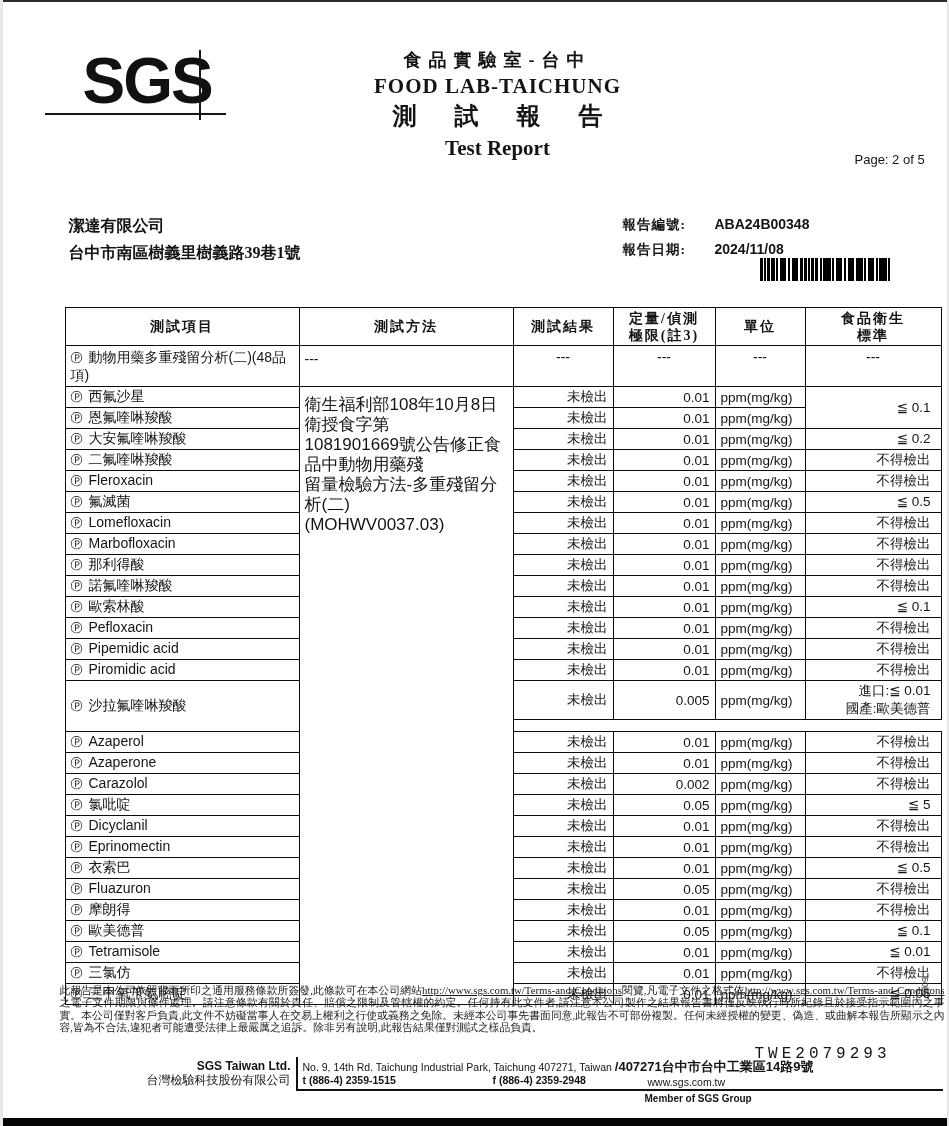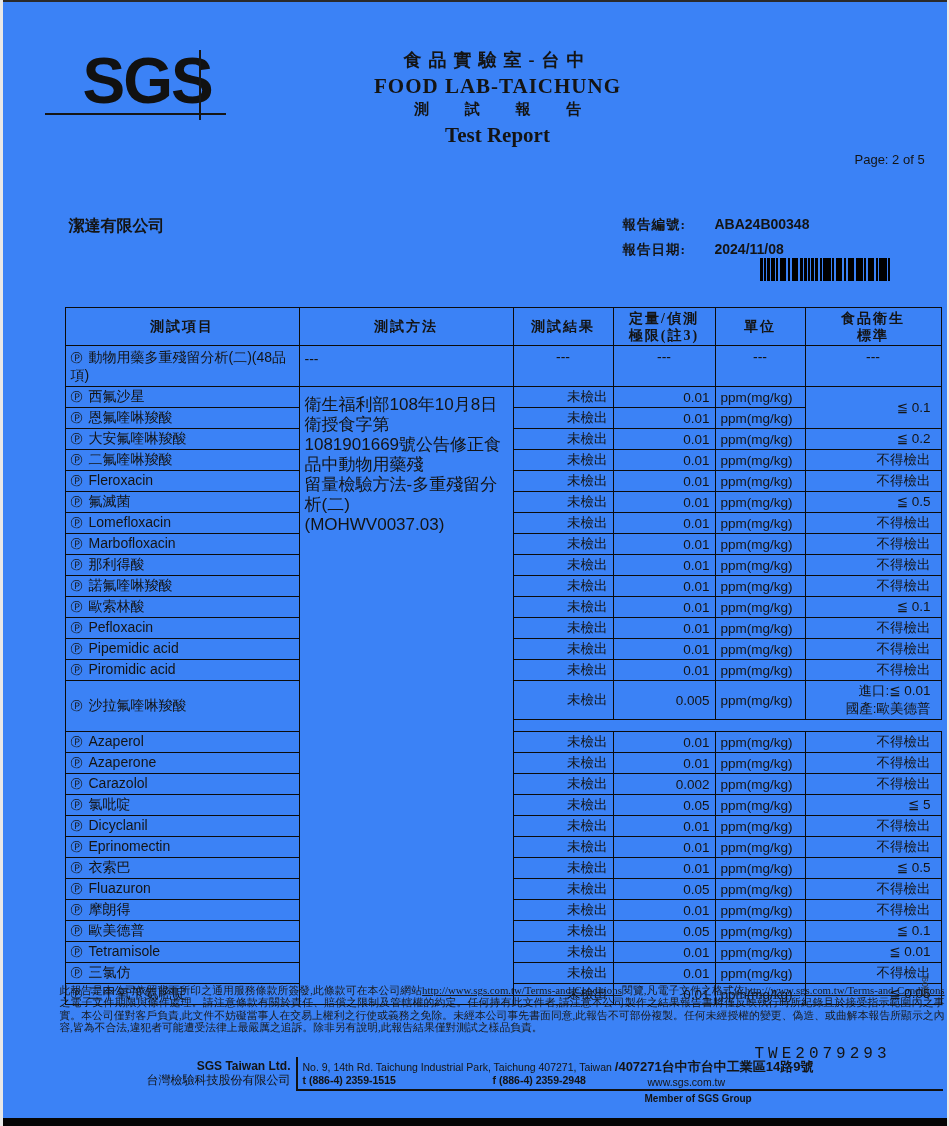--- a/index.html
+++ b/index.html
@@ -1,36 +1,36 @@
 <!DOCTYPE html>
 <html><head>
 <meta charset="utf-8">
 <style>
   * { margin:0; padding:0; box-sizing:border-box; }
   html,body { background:#e8e8e8; }
   .page {
     position:relative; width:944px; height:1126px; margin:0 auto;
-    background:#3b82f6; color:#141414; overflow:hidden;
+    background:#ffffff; color:#141414; overflow:hidden;
     font-family:"Liberation Sans","DejaVu Sans",sans-serif;
   }
   .abs { position:absolute; }
   .scan-top { left:0; top:0; width:949px; height:2px; background:#2a2a2a; }
   .bottom-bar { left:0; top:1118px; width:949px; height:8px; background:#050505; }
 
   
   .logo-text { left:80px; top:44px; font-size:64px; font-weight:bold;
     letter-spacing:-2px; font-family:"Liberation Sans",sans-serif; color:#111;
     transform:scaleY(1.02); }
   .logo-underline { left:42px; top:113px; width:181px; height:2px; background:#161616; }
   .logo-vline { left:196px; top:50px; width:2px; height:70px; background:#161616; }
   .title-block { left:300px; top:48px; width:390px; text-align:center;
     font-family:"Liberation Serif","DejaVu Serif",serif; }
   .title-zh1 { font-size:18px; font-weight:600; letter-spacing:7px; }
   .title-en1 { font-size:21px; font-weight:bold; letter-spacing:1px; margin-top:2px; }
-  .title-zh2 { font-size:15px; font-weight:bold; letter-spacing:16px; padding-left:16px; margin-top:1px; }
+  .title-zh2 { font-size:24px; font-weight:bold; letter-spacing:16px; padding-left:16px; margin-top:1px; }
   .title-en2 { font-size:21px; font-weight:bold; margin-top:4px; }
   .page-label { left:852px; top:152px; font-size:13px; }
 
   
   .client { left:66px; top:212px; font-family:"Liberation Serif","DejaVu Serif",serif;
     font-size:16px; font-weight:600; line-height:27px; }
   .meta-label { left:620px; width:90px; font-family:"Liberation Serif","DejaVu Serif",serif;
     font-size:13.5px; font-weight:bold; letter-spacing:1px; }
   .meta-value { left:712px; font-size:14px; font-weight:bold; }
   .m1 { top:216px; } .m2 { top:241px; }
@@ -98,20 +98,21 @@
   <div class="abs title-block">
     <div class="title-zh1">食品實驗室-台中</div>
     <div class="title-en1">FOOD LAB-TAICHUNG</div>
     <div class="title-zh2">測 試 報 告</div>
     <div class="title-en2">Test Report</div>
   </div>
   <div class="abs page-label">Page: 2 of 5</div>
 
   <div class="abs client">
     <div>潔達有限公司</div>
+    <div>台中市南區樹義里樹義路39巷1號</div>
   </div>
   <div class="abs meta-label m1">報告編號:</div>
   <div class="abs meta-value m1">ABA24B00348</div>
   <div class="abs meta-label m2">報告日期:</div>
   <div class="abs meta-value m2">2024/11/08</div>
   <div class="abs barcode"></div>
 
   <table class="abs report-table">
     <colgroup>
       <col class="c-item">

